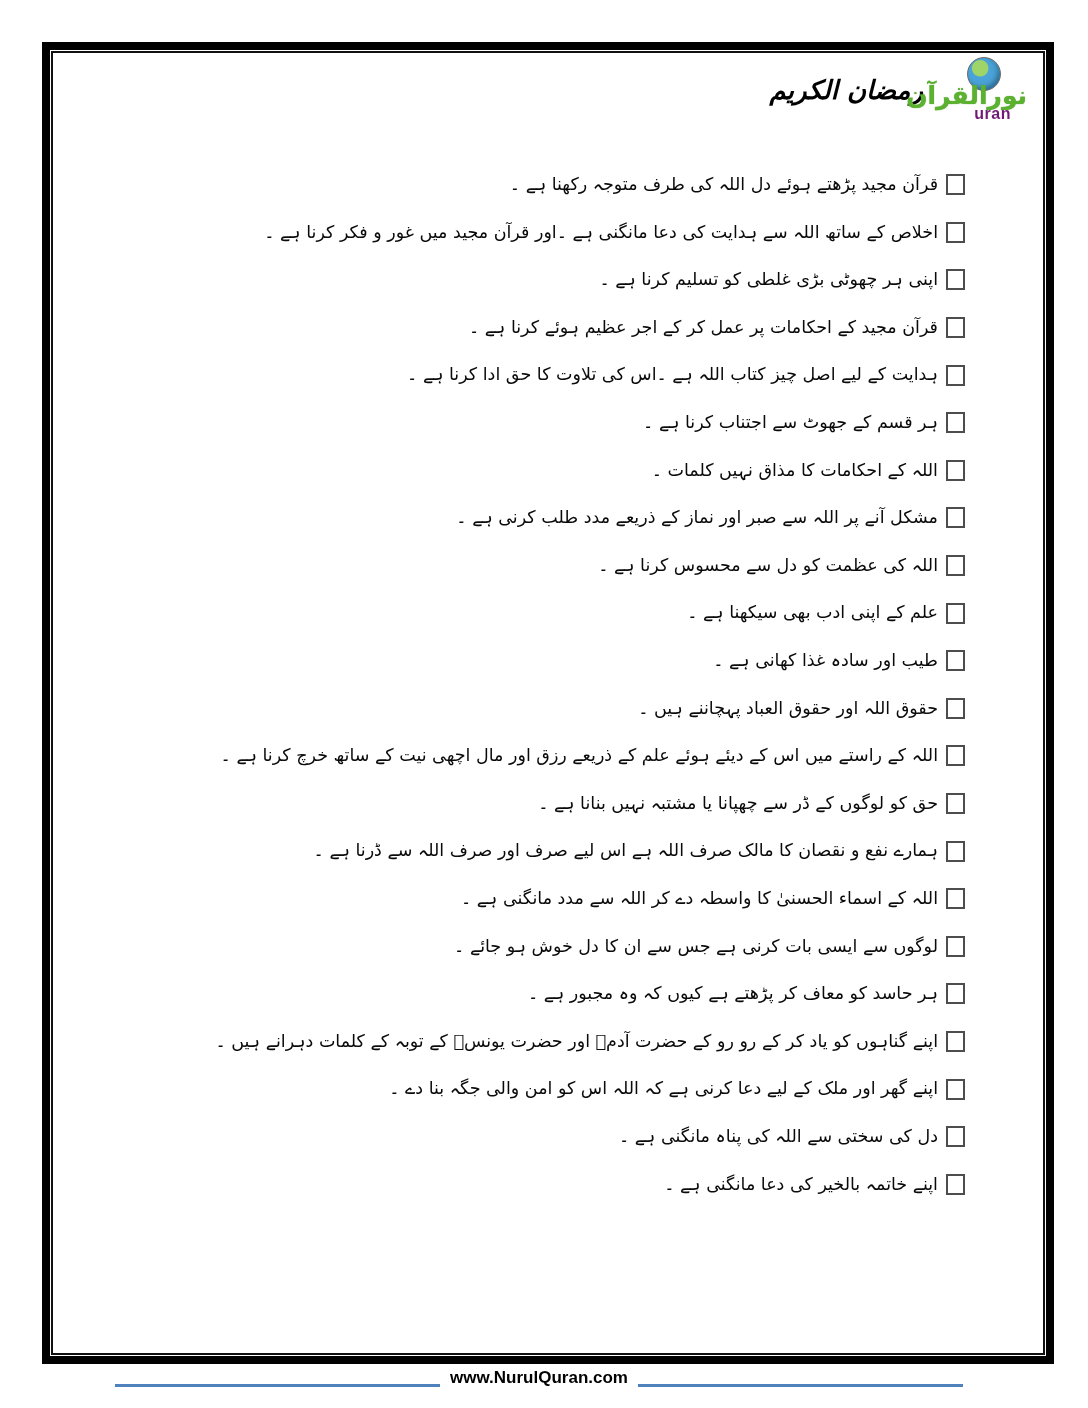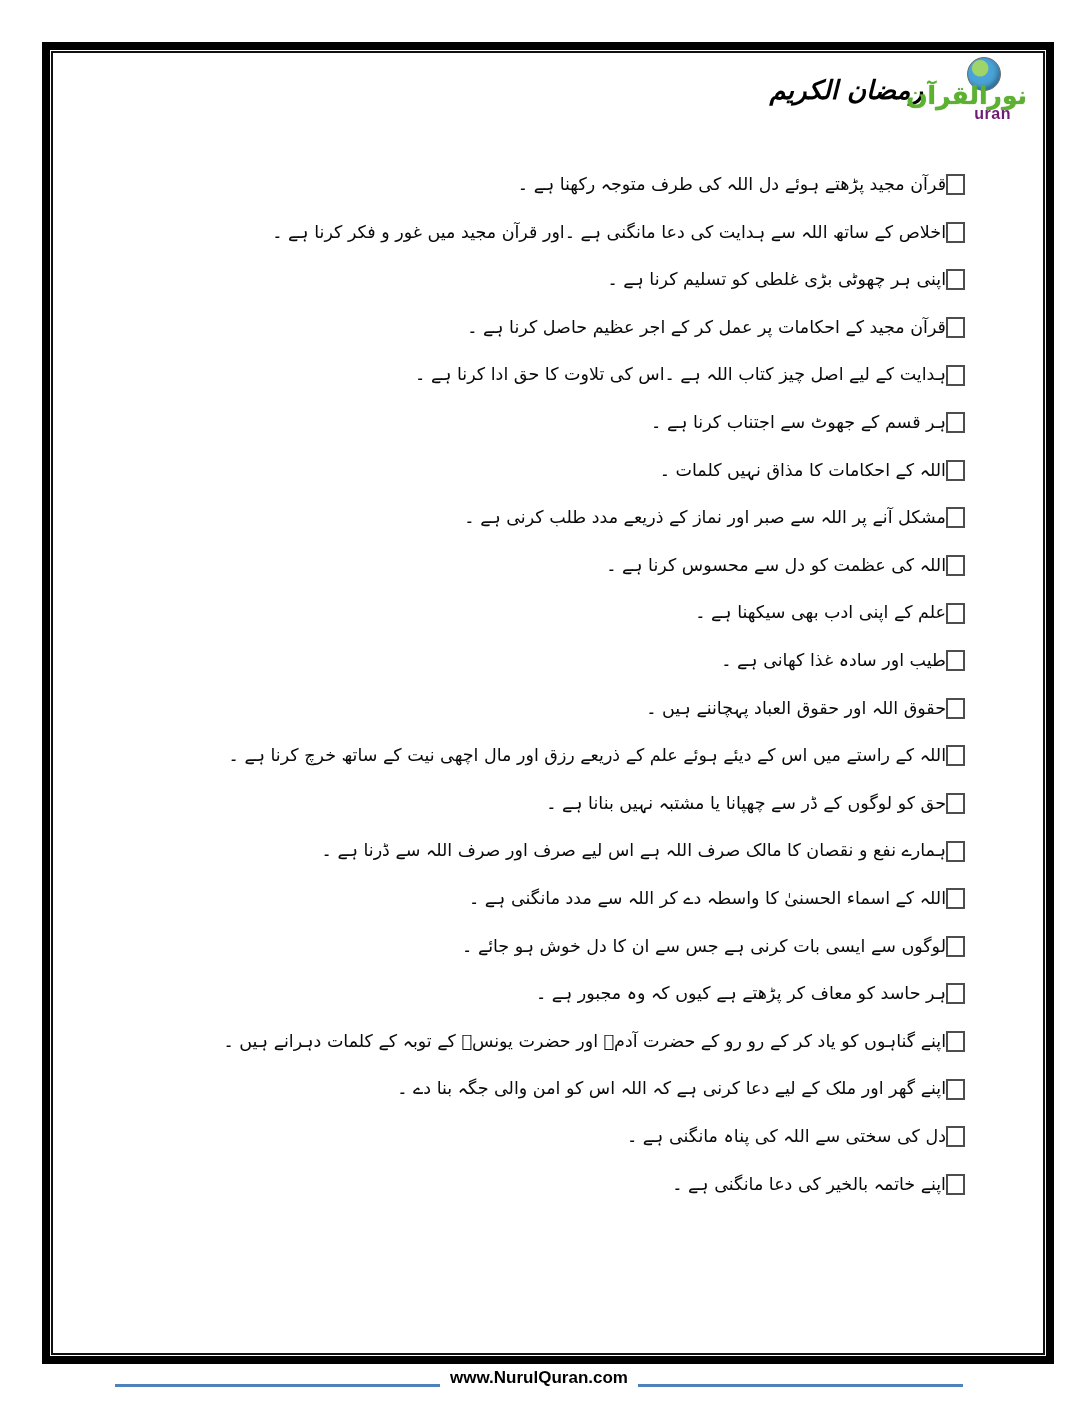--- a/index.html
+++ b/index.html
@@ -38,21 +38,21 @@
     position:absolute;top:48px;right:16px;
     font-family:"Liberation Sans",sans-serif;
     font-size:16px;font-weight:bold;color:#701a75;letter-spacing:.5px;
   }
   
   .list{
     position:absolute;top:108px;left:12px;right:78px;margin:0;padding:0;
     list-style:none;direction:rtl;
   }
   .list li{
-    height:47.6px;display:flex;align-items:center;gap:0;justify-content:flex-start;
+    height:47.6px;display:flex;align-items:center;gap:8px;justify-content:flex-start;
   }
   .cb{
     width:19px;height:21px;border:2px solid #4d4d4d;background:#fff;flex:0 0 auto;
     box-sizing:border-box;
   }
   .li-text{
     font-size:17.5px;color:#0a0a0a;white-space:nowrap;line-height:1;
   }
   
   .footer{
@@ -90,21 +90,21 @@
       <li>
           <span class="cb"></span>
           <span class="li-text">اخلاص کے ساتھ اللہ سے ہدایت کی دعا مانگنی ہے ۔اور قرآن مجید میں غور و فکر کرنا ہے ۔</span>
         </li>
       <li>
           <span class="cb"></span>
           <span class="li-text">اپنی ہر چھوٹی بڑی غلطی کو تسلیم کرنا ہے ۔</span>
         </li>
       <li>
           <span class="cb"></span>
-          <span class="li-text">قرآن مجید کے احکامات پر عمل کر کے اجر عظیم حاصل کرنا ہے ۔</span>
+          <span class="li-text">قرآن مجید کے احکامات پر عمل کر کے اجر عظیم ہوئے کرنا ہے ۔</span>
         </li>
       <li>
           <span class="cb"></span>
           <span class="li-text">ہدایت کے لیے اصل چیز کتاب اللہ ہے ۔اس کی تلاوت کا حق ادا کرنا ہے ۔</span>
         </li>
       <li>
           <span class="cb"></span>
           <span class="li-text">ہر قسم کے جھوٹ سے اجتناب کرنا ہے ۔</span>
         </li>
       <li>

